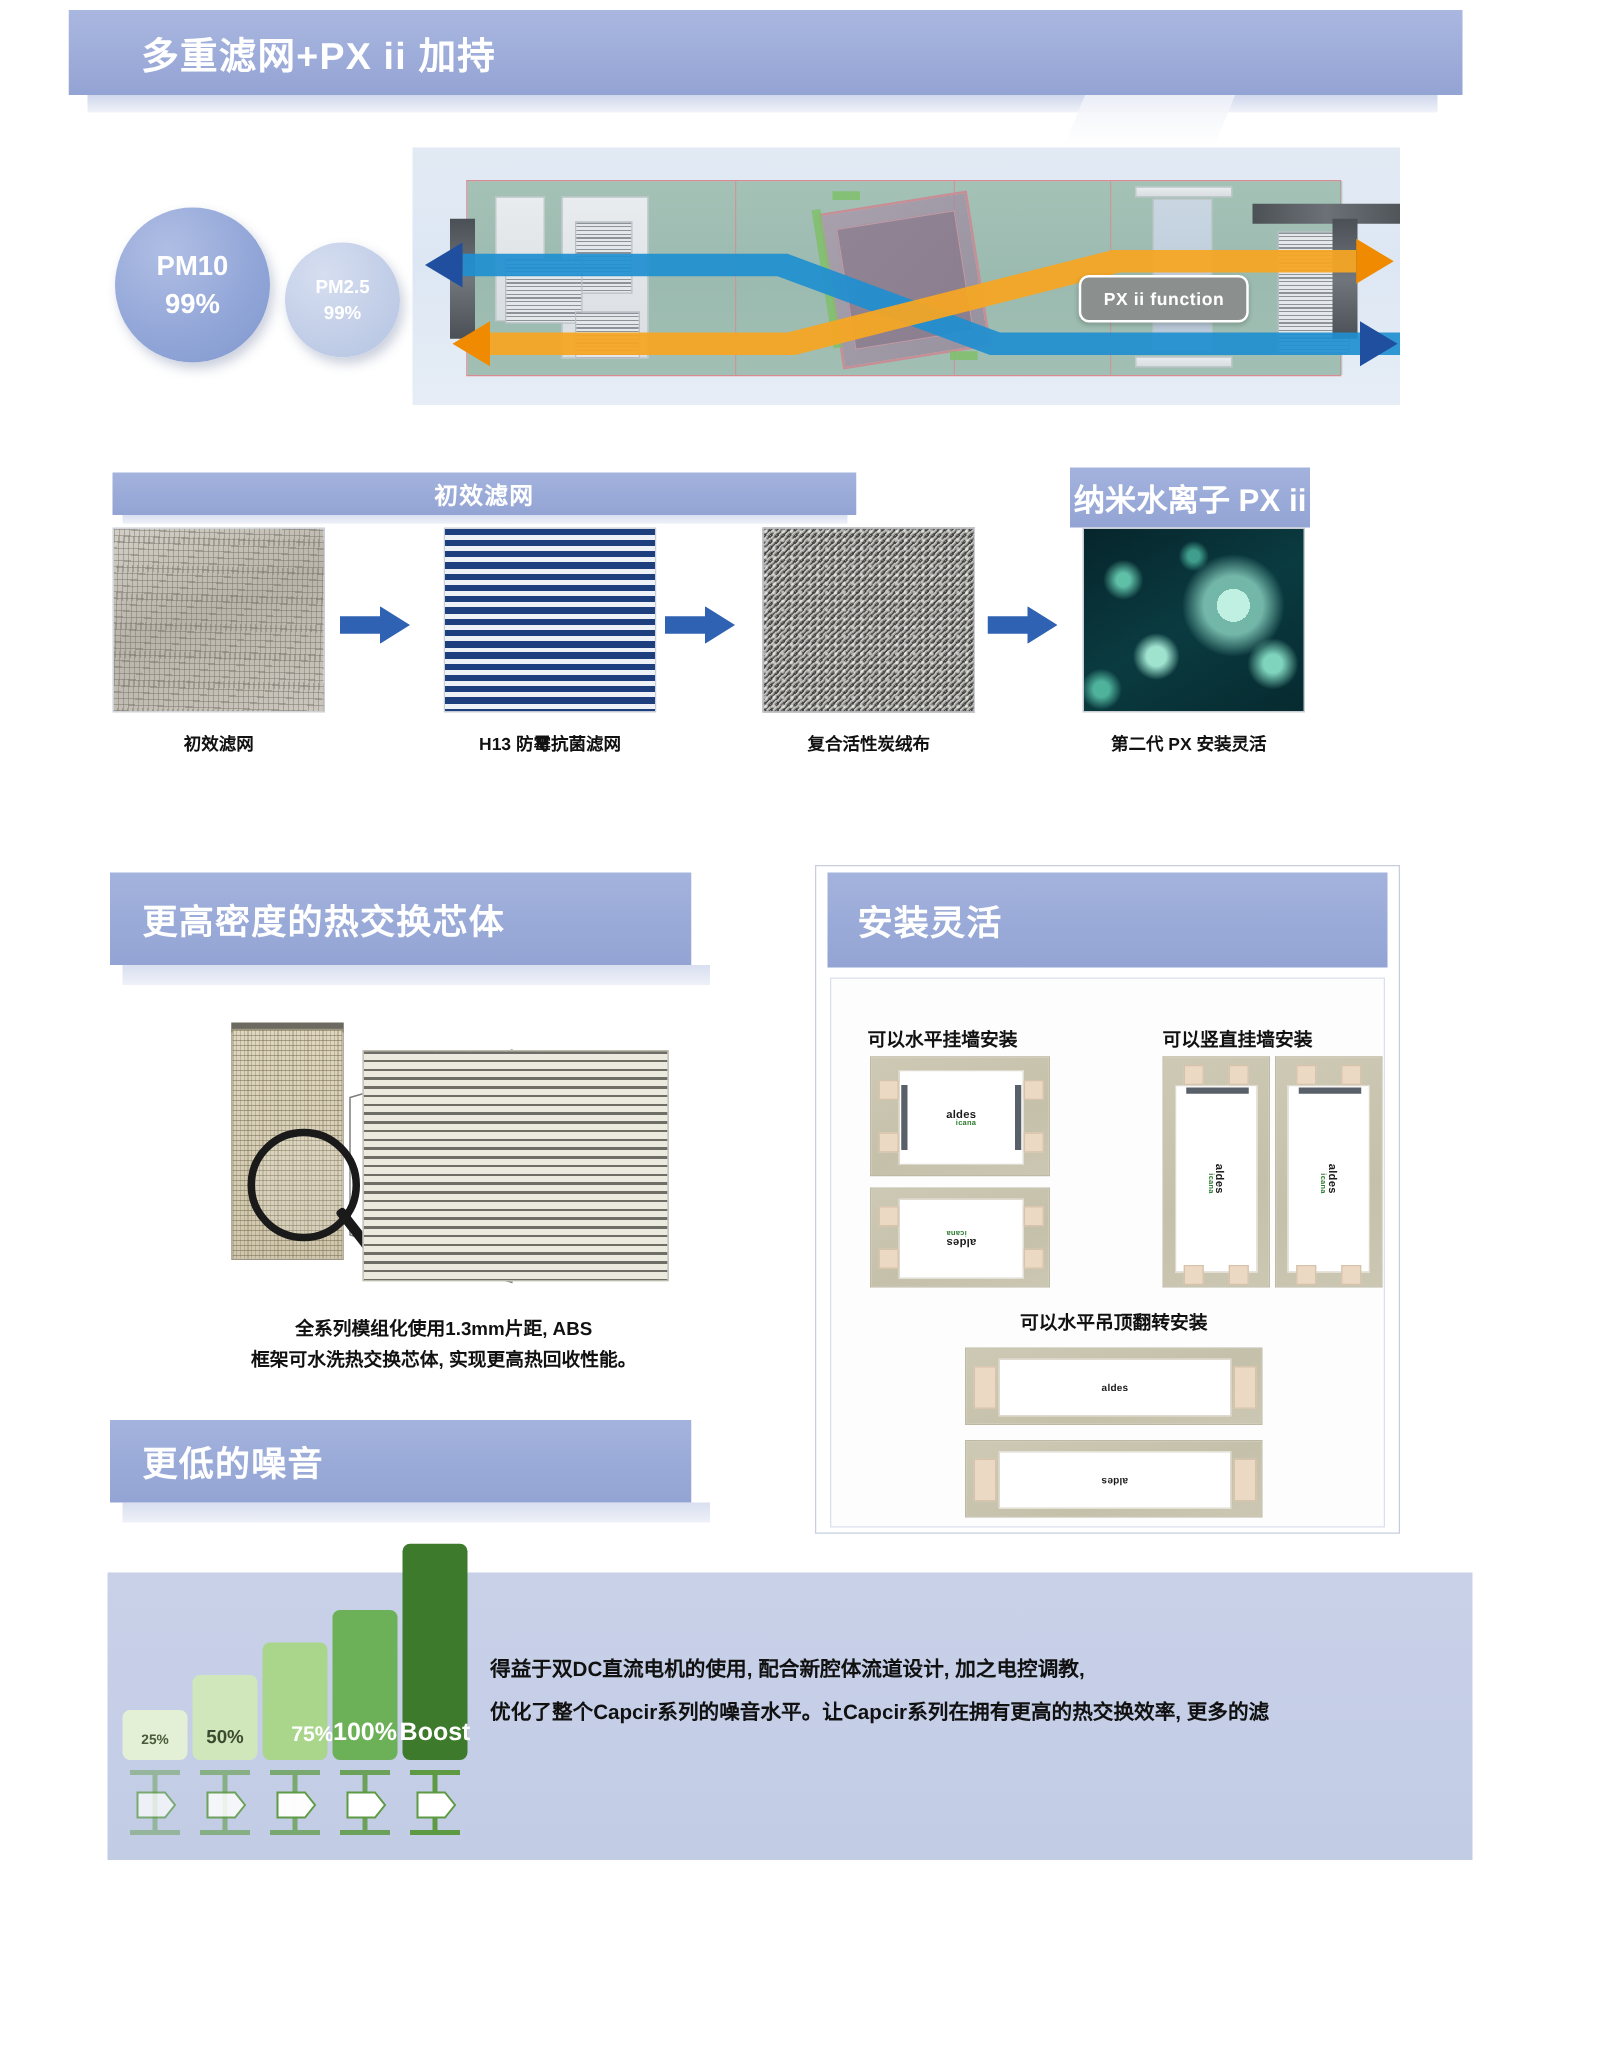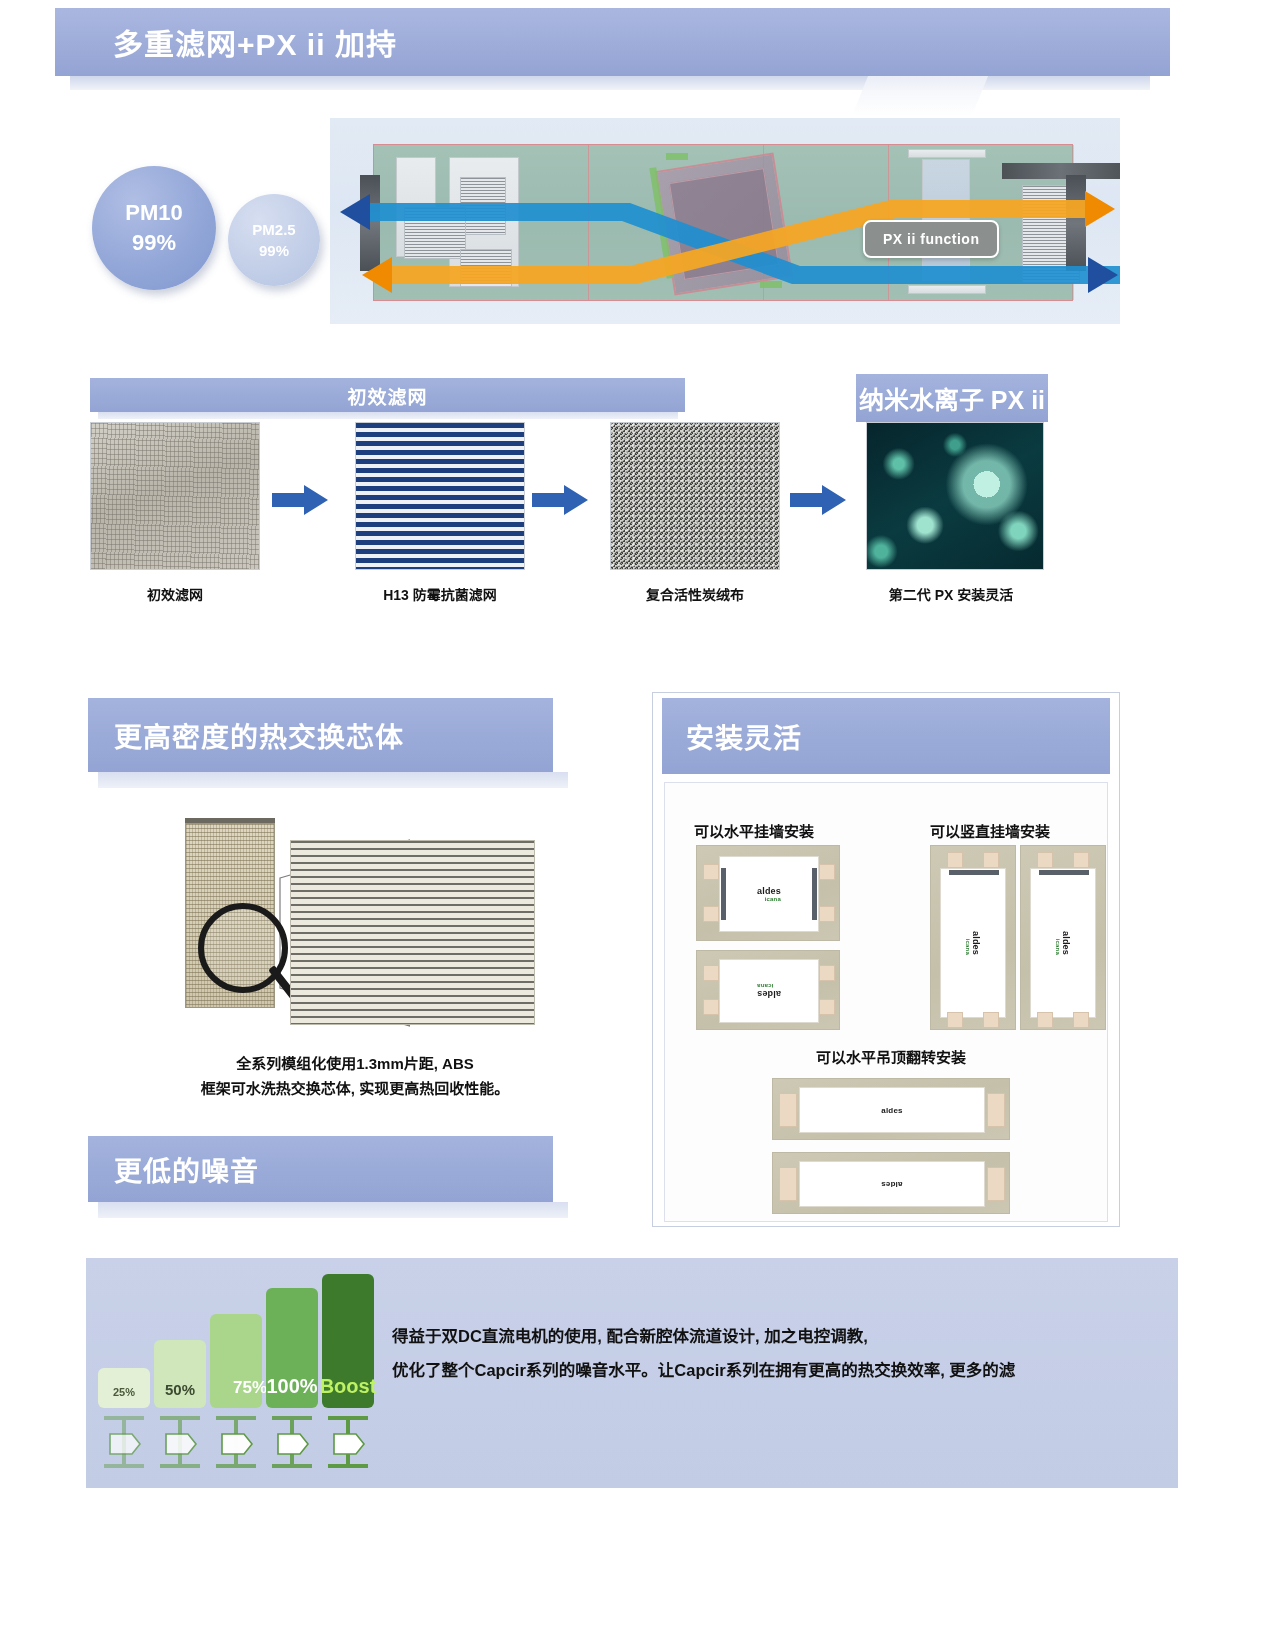--- a/index.html
+++ b/index.html
@@ -566,21 +566,21 @@
     </div>
     <div class="bar" style="left: 56px; width: 52px; height: 68px; background: rgb(207, 231, 187); color: rgb(60, 74, 48); font-size: 15px;">
       <span>50%</span>
     </div>
     <div class="bar" style="left: 112px; width: 52px; height: 94px; background: rgb(169, 214, 139); color: rgb(255, 255, 255); font-size: 17px; padding-left: 28px;">
       <span>75%</span>
     </div>
     <div class="bar" style="left: 168px; width: 52px; height: 120px; background: rgb(108, 177, 87); color: rgb(255, 255, 255); font-size: 20px;">
       <span>100%</span>
     </div>
-    <div class="bar" style="left: 224px; width: 52px; height: 134px; background: rgb(61, 122, 44); color: #bef264; font-size: 20px;">
+    <div class="bar" style="left: 224px; width: 52px; height: 173px; background: rgb(61, 122, 44); color: #ffffff; font-size: 20px;">
       <span>Boost</span>
     </div>
   </div>
 
 <div id="noise-text">
   <div>得益于双DC直流电机的使用, 配合新腔体流道设计, 加之电控调教,</div>
   <div>优化了整个Capcir系列的噪音水平。让Capcir系列在拥有更高的热交换效率, 更多的滤</div>
 </div>
 
 <div class="pedestal" style="position: absolute; left: 98px; top: 1412px; width: 52px; height: 62px;"><svg width="52" height="62" viewBox="0 0 52 62">

